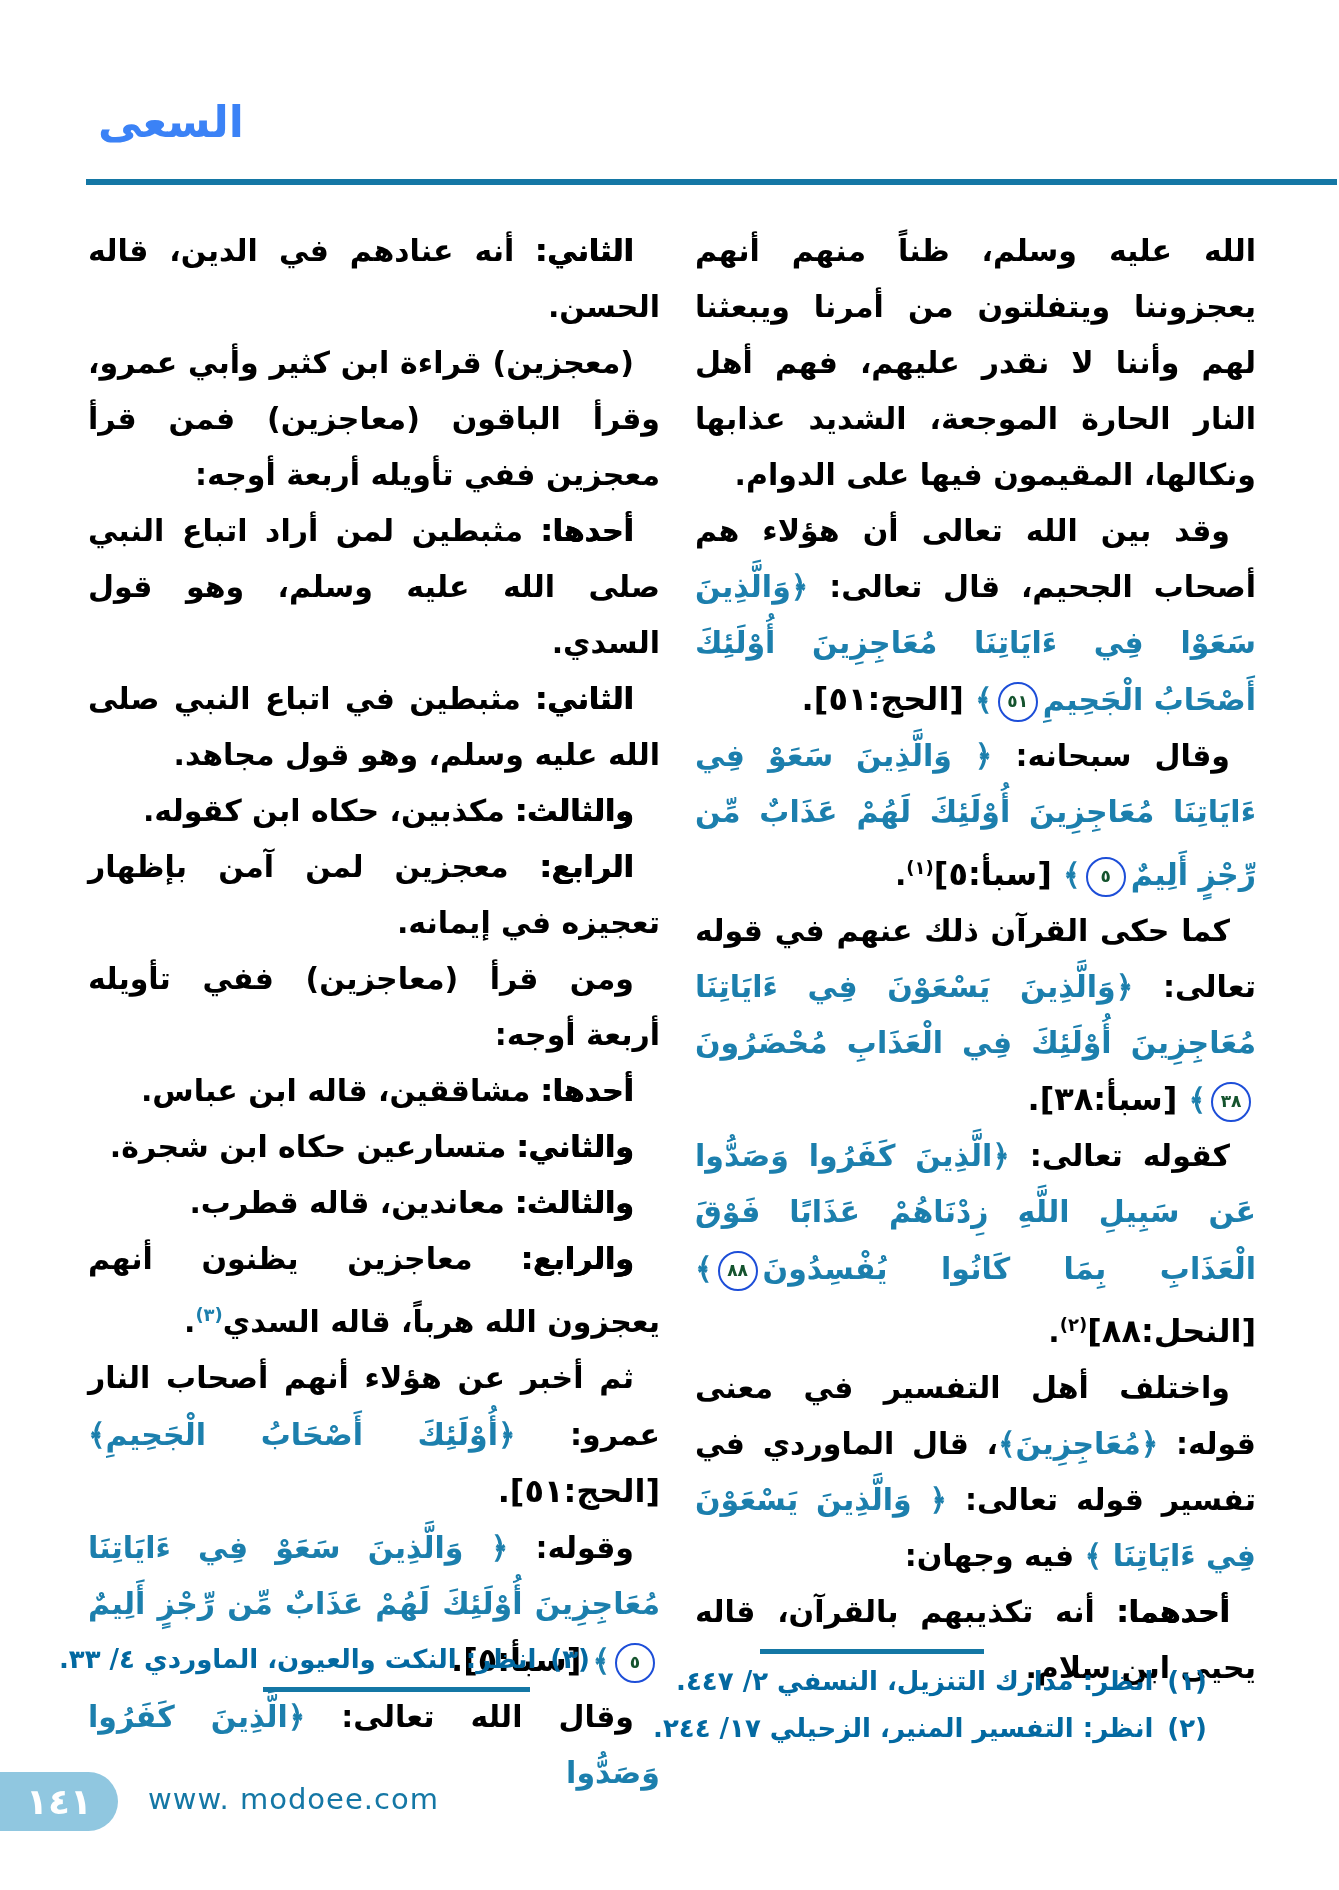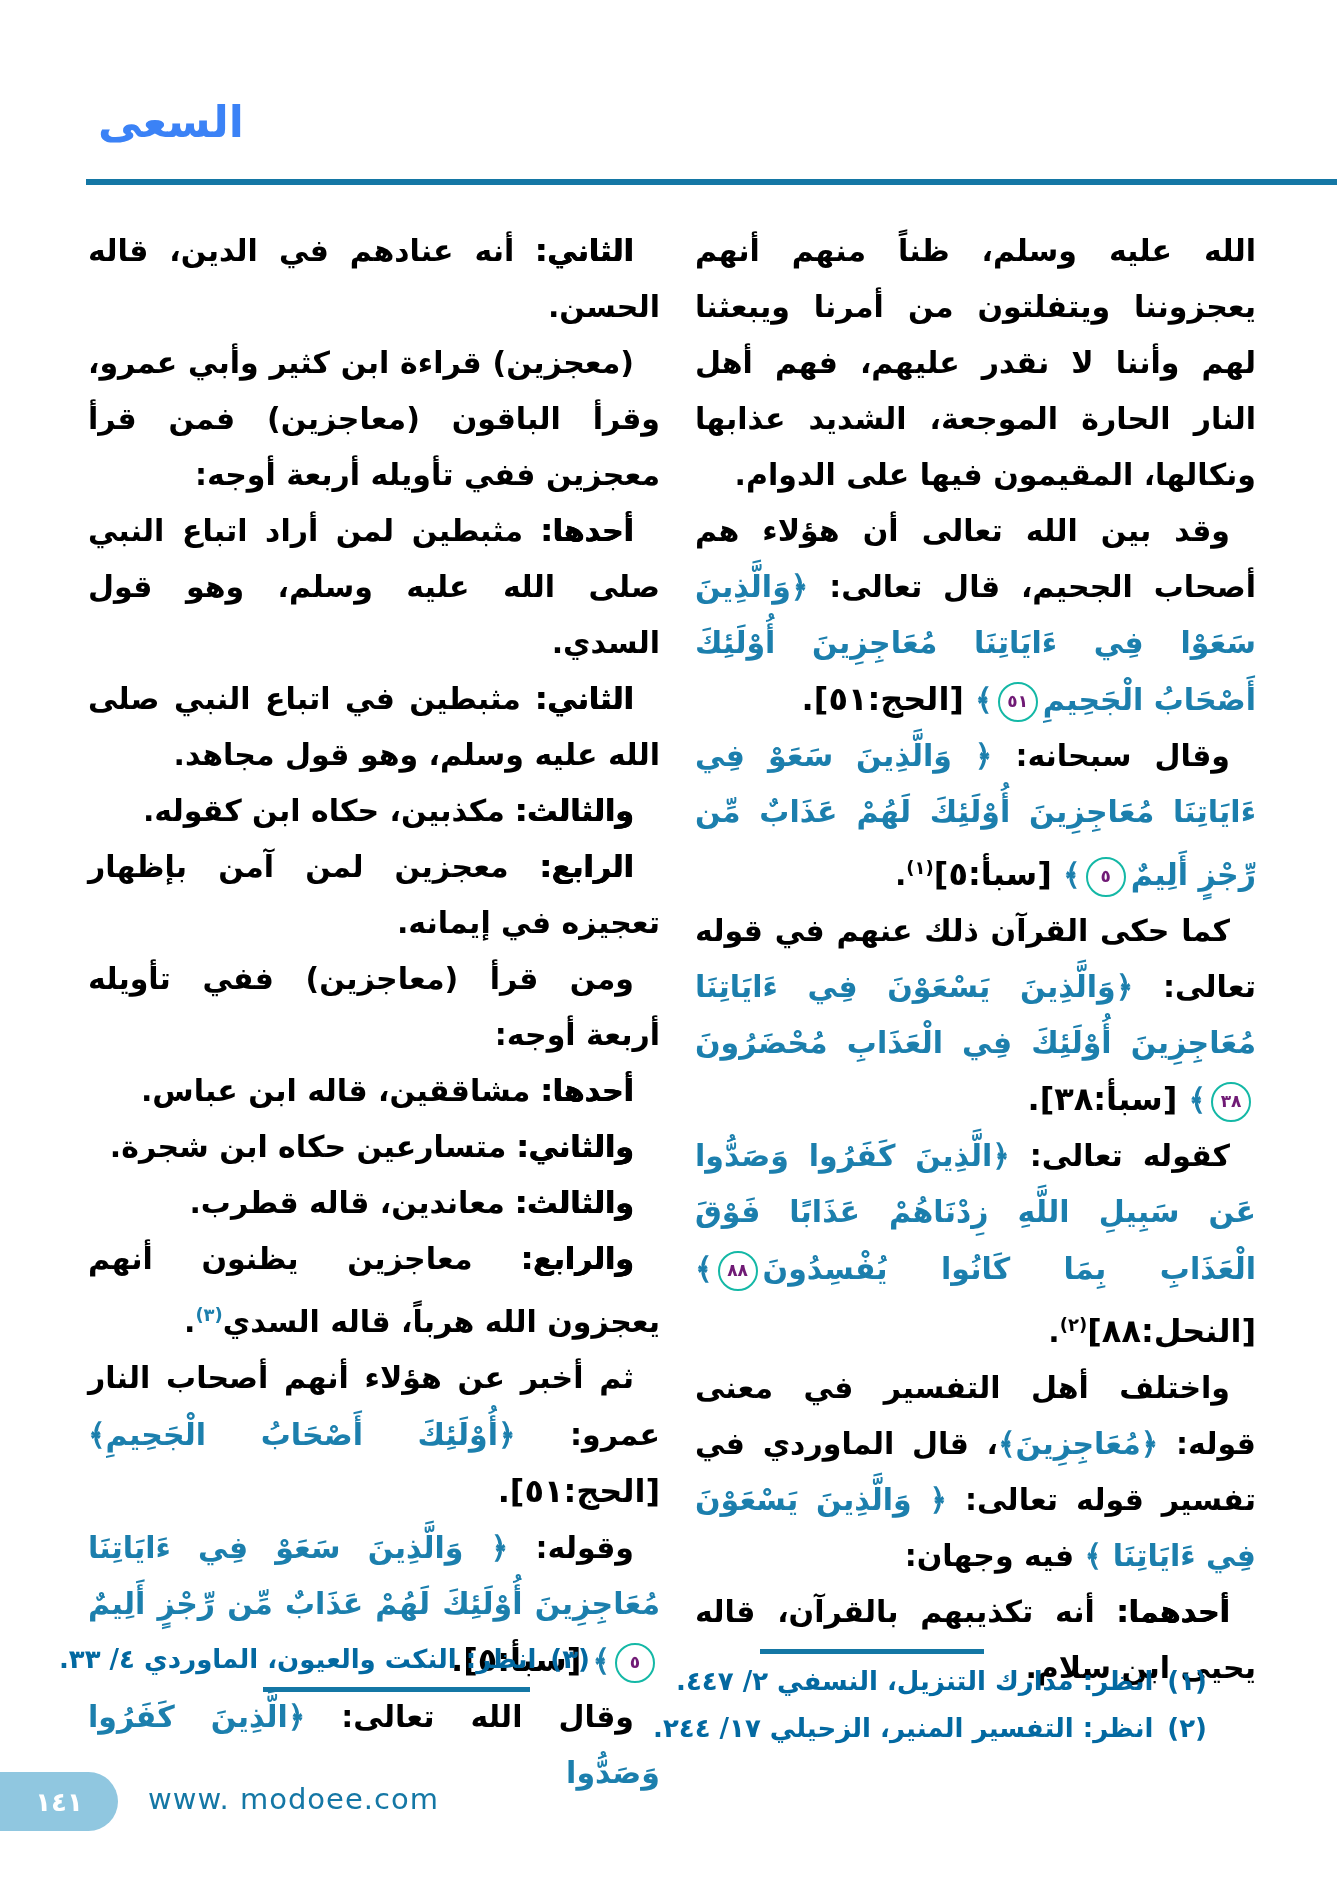--- a/index.html
+++ b/index.html
@@ -16,43 +16,43 @@
   }
   .col{position:absolute;top:223px;direction:rtl;text-align:justify;}
   .col-right{right:83px;width:561px;}
   .col-left{left:88px;width:572px;}
   p.body{margin:0;font-size:30px;font-weight:bold;line-height:56px;}
   .ind{text-indent:26px;}
   .lead{text-shadow:0.4px 0 0 currentColor,-0.4px 0 0 currentColor;margin-top:17px;}
   .verse{color:#1C7FAD;}
   .ayah{
     display:inline-flex;align-items:center;justify-content:center;
-    width:36px;height:36px;border:2px solid #14b8a6;border-radius:50%;
-    color:#701a75;font-size:17px;line-height:1;vertical-align:middle;
+    width:36px;height:36px;border:2px solid #1d4ed8;border-radius:50%;
+    color:#14532d;font-size:17px;line-height:1;vertical-align:middle;
     margin:0 5px;text-indent:0;
   }
   .ref{font-size:32px;}
   .sup{font-size:18px;vertical-align:11px;}
   .sup-teal{color:#1C7FAD;}
   .fn-sep{position:absolute;height:5px;background:#1477A5;}
   .fn-sep-right{left:760px;top:1649px;width:224px;}
   .fn-sep-left{left:263px;top:1687px;width:267px;}
   .footnotes{
     position:absolute;font-size:26px;font-weight:bold;line-height:47px;
     direction:rtl;text-align:right;color:#0369a1;
   }
   .fnblock-right{right:132px;top:1658px;width:530px;}
   .fnblock-left{left:70px;top:1636px;width:520px;}
   .fn-line{white-space:nowrap;}
   .fn-marker{margin-left:14px;}
   .page-badge{
     position:absolute;left:0;top:1772px;width:118px;height:59px;
     background:#90C7E0;border-radius:0 30px 30px 0;
     display:flex;align-items:center;justify-content:center;
-    color:#ffffff;font-size:26px;font-weight:bold;
+    color:#ffffff;font-size:36px;font-weight:bold;
   }
   .site{
     position:absolute;left:148px;top:1782px;font-size:29px;font-weight:normal;
     color:#1477A5;direction:ltr;letter-spacing:1px;
   }
 </style>
 </head>
 <body>
 
 <div class="page">

